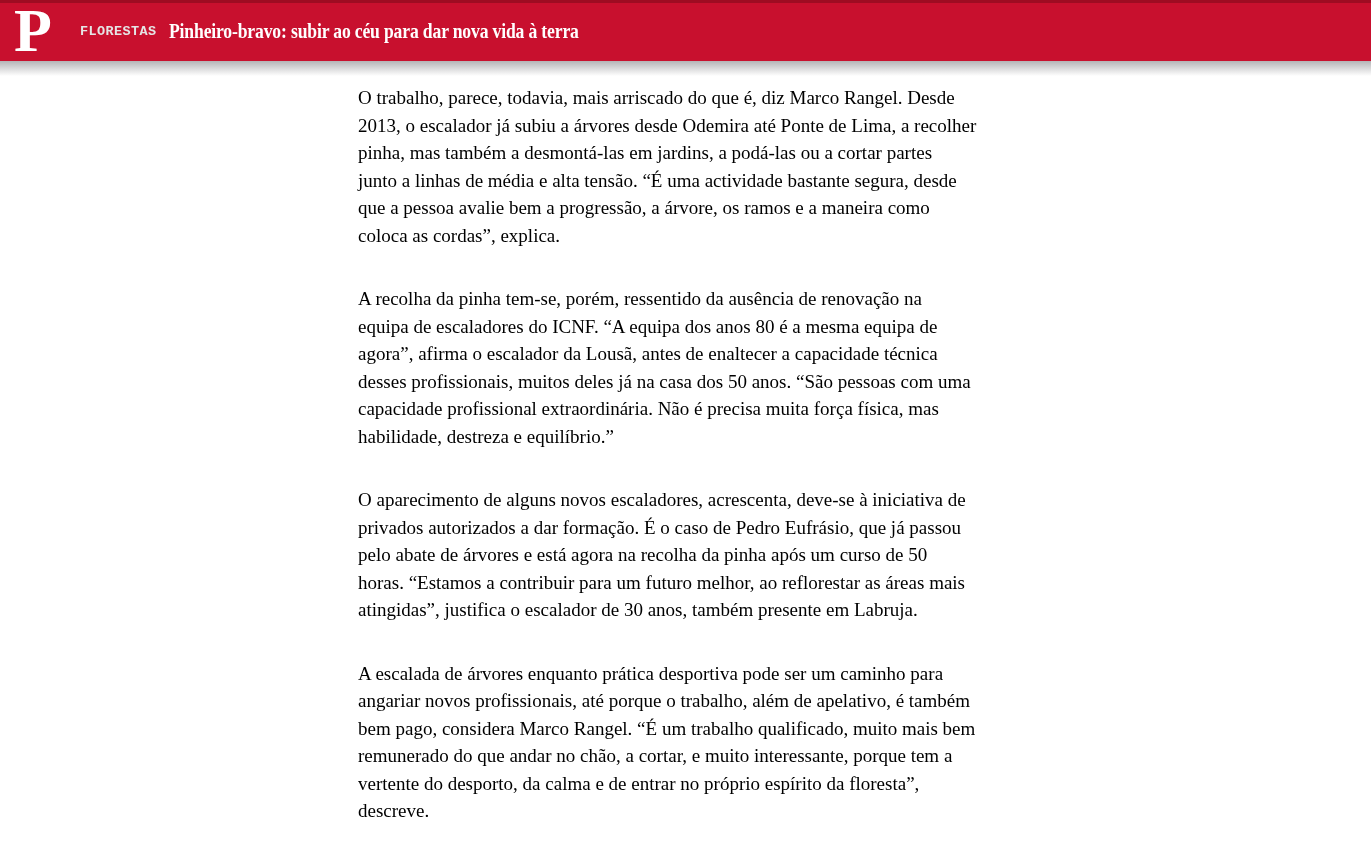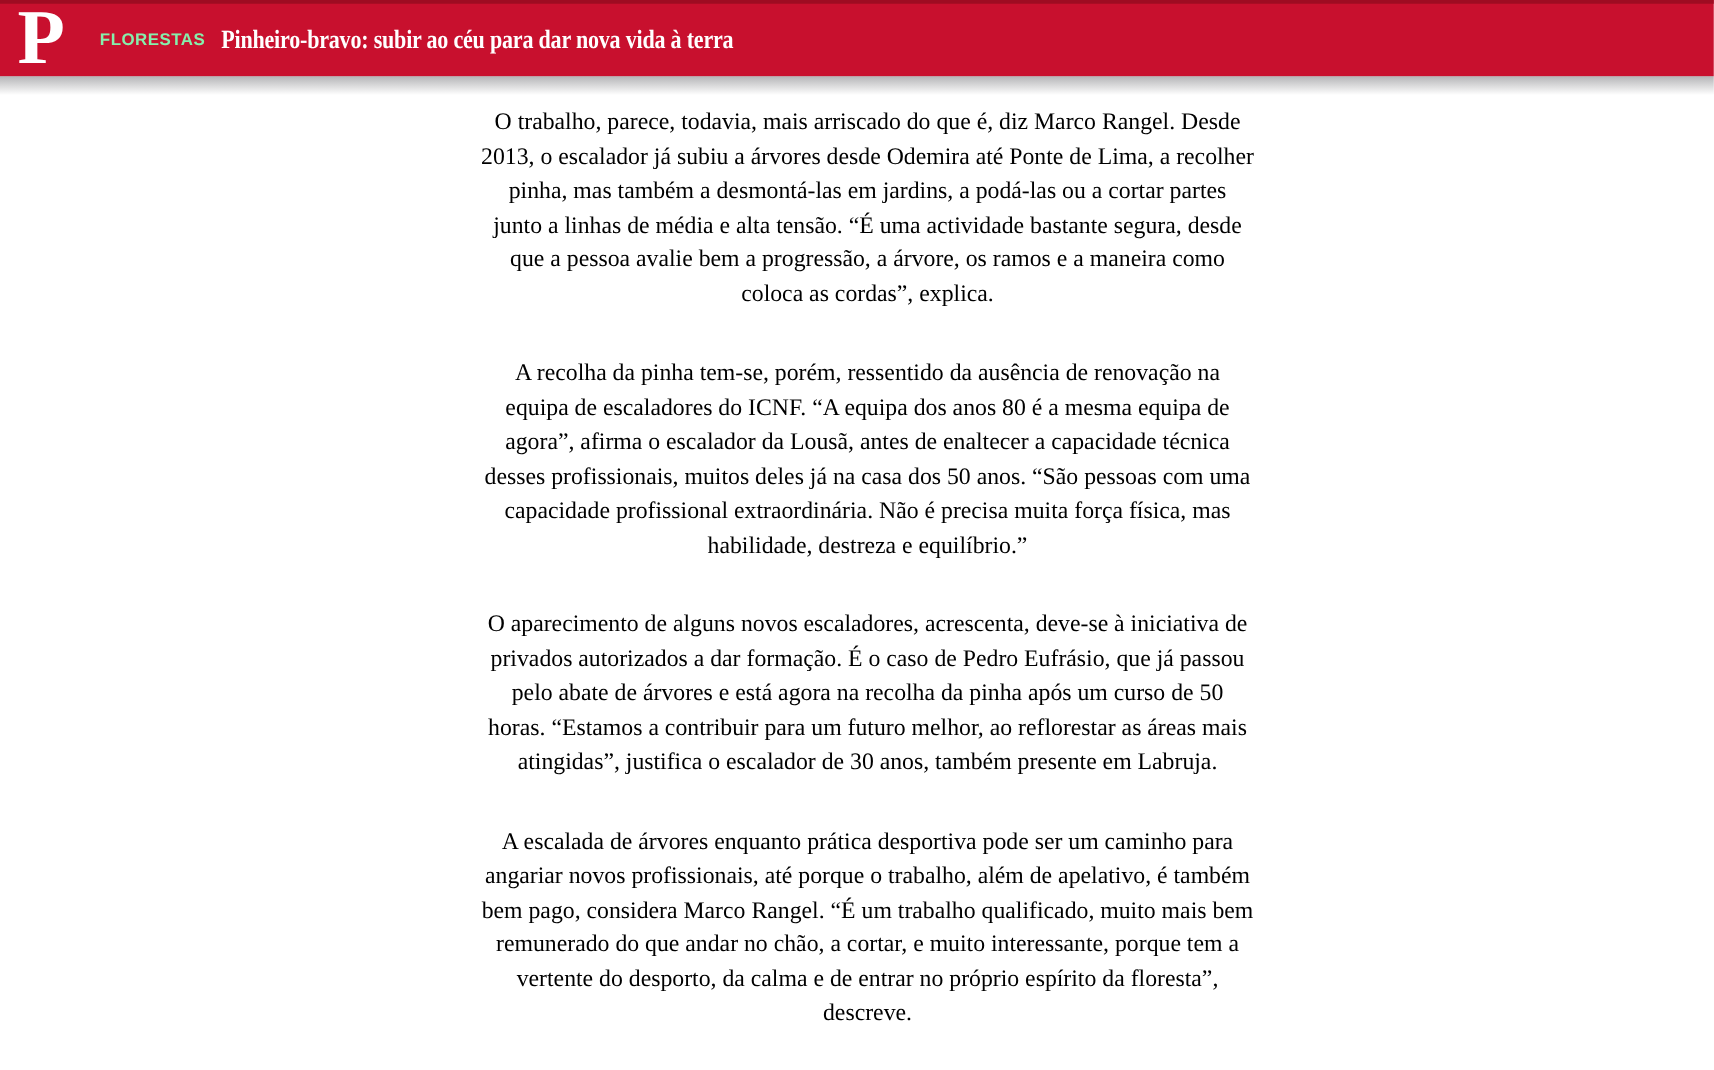--- a/index.html
+++ b/index.html
@@ -47,22 +47,22 @@
     line-height: 45px;
     height: 49px;
     display: flex;
     align-items: center;
     text-decoration: none;
     cursor: pointer;
     user-select: none;
   }
   .kicker {
     margin-left: 12px;
-    color: #86efac;
-    font-family: Liberation Sans, sans-serif;
+    color: #e5e5e5;
+    font-family: Liberation Mono, monospace;
     font-weight: bold;
     font-size: 13.5px;
     letter-spacing: 0.4px;
     cursor: pointer;
     white-space: nowrap;
     padding-top: 2px;
     padding-left: 16px;
   }
   .bar-title {
     margin-left: 13px;
@@ -85,21 +85,20 @@
     left: 358px;
     width: 672px;
     color: #000000;
     font-family: "Liberation Serif", serif;
     font-size: 19px;
     line-height: 27.5px;
   }
   .article-body p {
     white-space: pre-line;
     margin: 0 0 36px 0;
-    text-align: center;
   }
 </style>
 </head>
 <body>
 
 <header class="masthead">
   <a class="logo">P</a>
   <span class="kicker">FLORESTAS</span>
   <span class="bar-title">Pinheiro-bravo: subir ao céu para dar nova vida à terra</span>
 </header>

